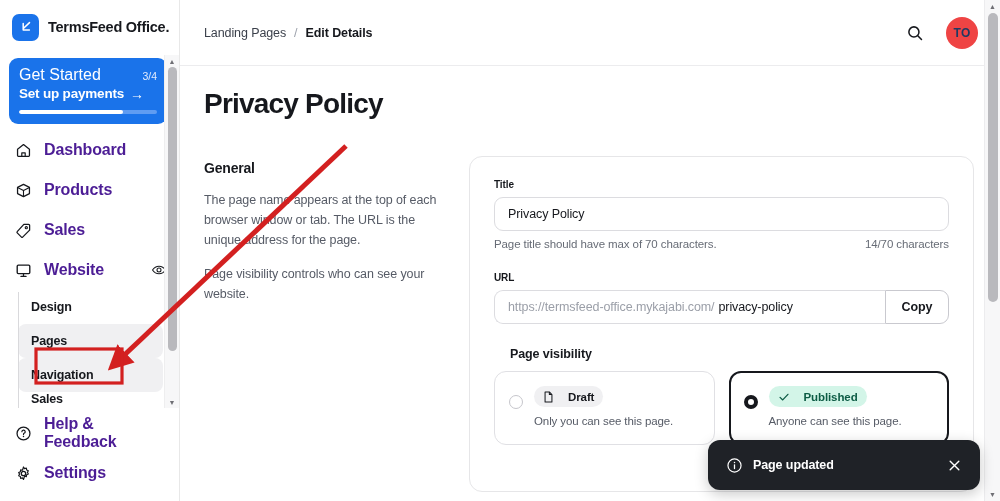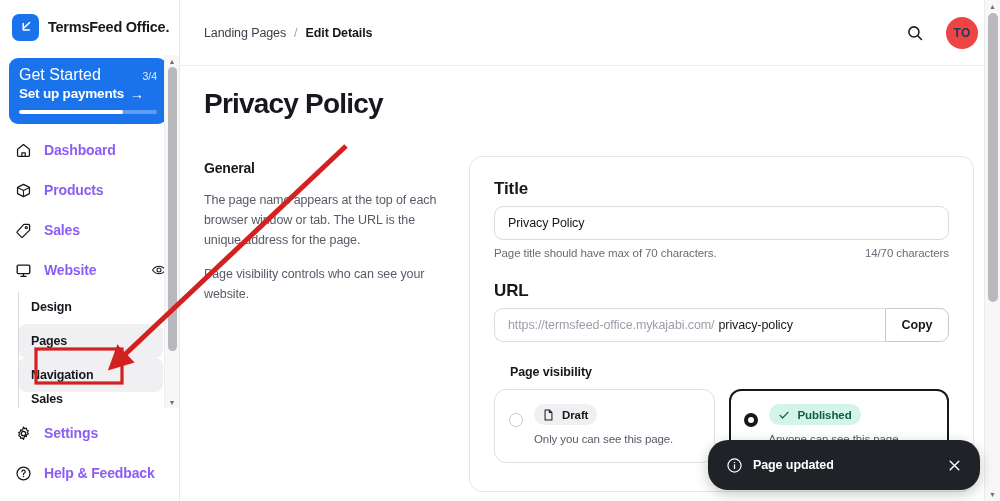--- a/index.html
+++ b/index.html
@@ -101,23 +101,23 @@
     cursor: pointer;
     position: relative;
   }
   .nav-item .ico {
     width: 19px; height: 19px;
     flex: 0 0 19px;
     display: flex; align-items: center; justify-content: center;
     color: #16181d;
   }
   .nav-item .lbl {
-    font-size: 14px;
-    font-weight: bold;
-    color: #8b5cf6;
+    font-size: 16px;
+    font-weight: bold;
+    color: #4c1d95;
     letter-spacing: -0.15px;
   }
   .nav-item .trail {
     margin-left: auto;
     color: #16181d;
     display: flex; align-items: center;
   }
 
   .subnav {
     position: relative;
@@ -260,21 +260,21 @@
   .card {
     flex: 1 1 auto;
     border: 1px solid #e6e6e8;
     border-radius: 13px;
     background: #fff;
     padding: 22px 24px 26px 24px;
     min-height: 336px;
   }
 
   .field-label {
-    font-size: 17px;
+    font-size: 10px;
     font-weight: bold;
     color: #16181d;
     letter-spacing: -0.1px;
     margin-bottom: 7px;
   }
   .input {
     height: 34px;
     border: 1px solid #dcdce0;
     border-radius: 9px;
     display: flex;
@@ -361,21 +361,21 @@
     background: #fff;
   }
   .radio.on {
     border: 4px solid #16181d;
     background: #fff;
   }
   .vis-body { flex: 1 1 auto; }
   .chip {
     display: inline-flex;
     align-items: center;
-    gap: 8px;
+    gap: 14px;
     height: 21px;
     padding: 0 9px;
     border-radius: 11px;
     font-size: 11.5px;
     font-weight: bold;
     letter-spacing: -0.1px;
   }
   .chip.draft { background: #f0f0f2; color: #16181d; }
   .chip.published { background: #d3f5e8; color: #0d5c45; }
   .vis-desc {
@@ -410,21 +410,21 @@
     background: #b9b9bd;
     border-radius: 5px;
   }
 
   
   .toast {
     position: absolute;
     left: 708px; top: 440px;
     width: 272px; height: 50px;
     background: #1f2227;
-    border-radius: 20px;
+    border-radius: 12px;
     display: flex;
     align-items: center;
     padding: 0 16px 0 18px;
     gap: 10px;
     z-index: 20;
     box-shadow: 0 4px 14px rgba(0,0,0,0.22);
   }
   .toast-msg {
     font-size: 12.5px;
     font-weight: bold;
@@ -539,35 +539,35 @@
         <div class="sub-item clipped">
           <span>Sales</span>
         </div>
       </div>
     </nav>
 
     <div class="sidebar-bottom">
       <div class="nav-item">
         <span class="ico">
           <svg width="17" height="17" viewBox="0 0 20 20" fill="none">
-            <circle cx="10" cy="10" r="2.6" stroke="currentColor" stroke-width="1.5"></circle>
-            <path d="M10 2.3l1.2 1.9 2.2-.5.3 2.2 2 .9-1.1 1.9 1.1 1.9-2 .9-.3 2.2-2.2-.5L10 17.1l-1.2-1.9-2.2.5-.3-2.2-2-.9 1.1-1.9L4.3 8.8l2-.9.3-2.2 2.2.5Z" stroke="currentColor" stroke-width="1.35" stroke-linejoin="round"></path>
-          </svg>
-        </span>
-        <span class="lbl">Settings</span>
-      </div>
-      <div class="nav-item">
-        <span class="ico">
-          <svg width="17" height="17" viewBox="0 0 20 20" fill="none">
             <circle cx="10" cy="10" r="7.6" stroke="currentColor" stroke-width="1.5"></circle>
             <path d="M8.1 7.9a1.95 1.95 0 1 1 2.6 1.85c-.5.2-.7.6-.7 1.05v.5" stroke="currentColor" stroke-width="1.4" stroke-linecap="round"></path>
             <circle cx="10" cy="13.6" r="0.85" fill="currentColor"></circle>
           </svg>
         </span>
         <span class="lbl">Help &amp; Feedback</span>
+      </div>
+      <div class="nav-item">
+        <span class="ico">
+          <svg width="17" height="17" viewBox="0 0 20 20" fill="none">
+            <circle cx="10" cy="10" r="2.6" stroke="currentColor" stroke-width="1.5"></circle>
+            <path d="M10 2.3l1.2 1.9 2.2-.5.3 2.2 2 .9-1.1 1.9 1.1 1.9-2 .9-.3 2.2-2.2-.5L10 17.1l-1.2-1.9-2.2.5-.3-2.2-2-.9 1.1-1.9L4.3 8.8l2-.9.3-2.2 2.2.5Z" stroke="currentColor" stroke-width="1.35" stroke-linejoin="round"></path>
+          </svg>
+        </span>
+        <span class="lbl">Settings</span>
       </div>
     </div>
 
     <div class="sb-scroll">
       <div class="sb-arrow up">▲</div>
       <div class="sb-thumb"></div>
       <div class="sb-arrow dn">▼</div>
     </div>
   </aside>
 

